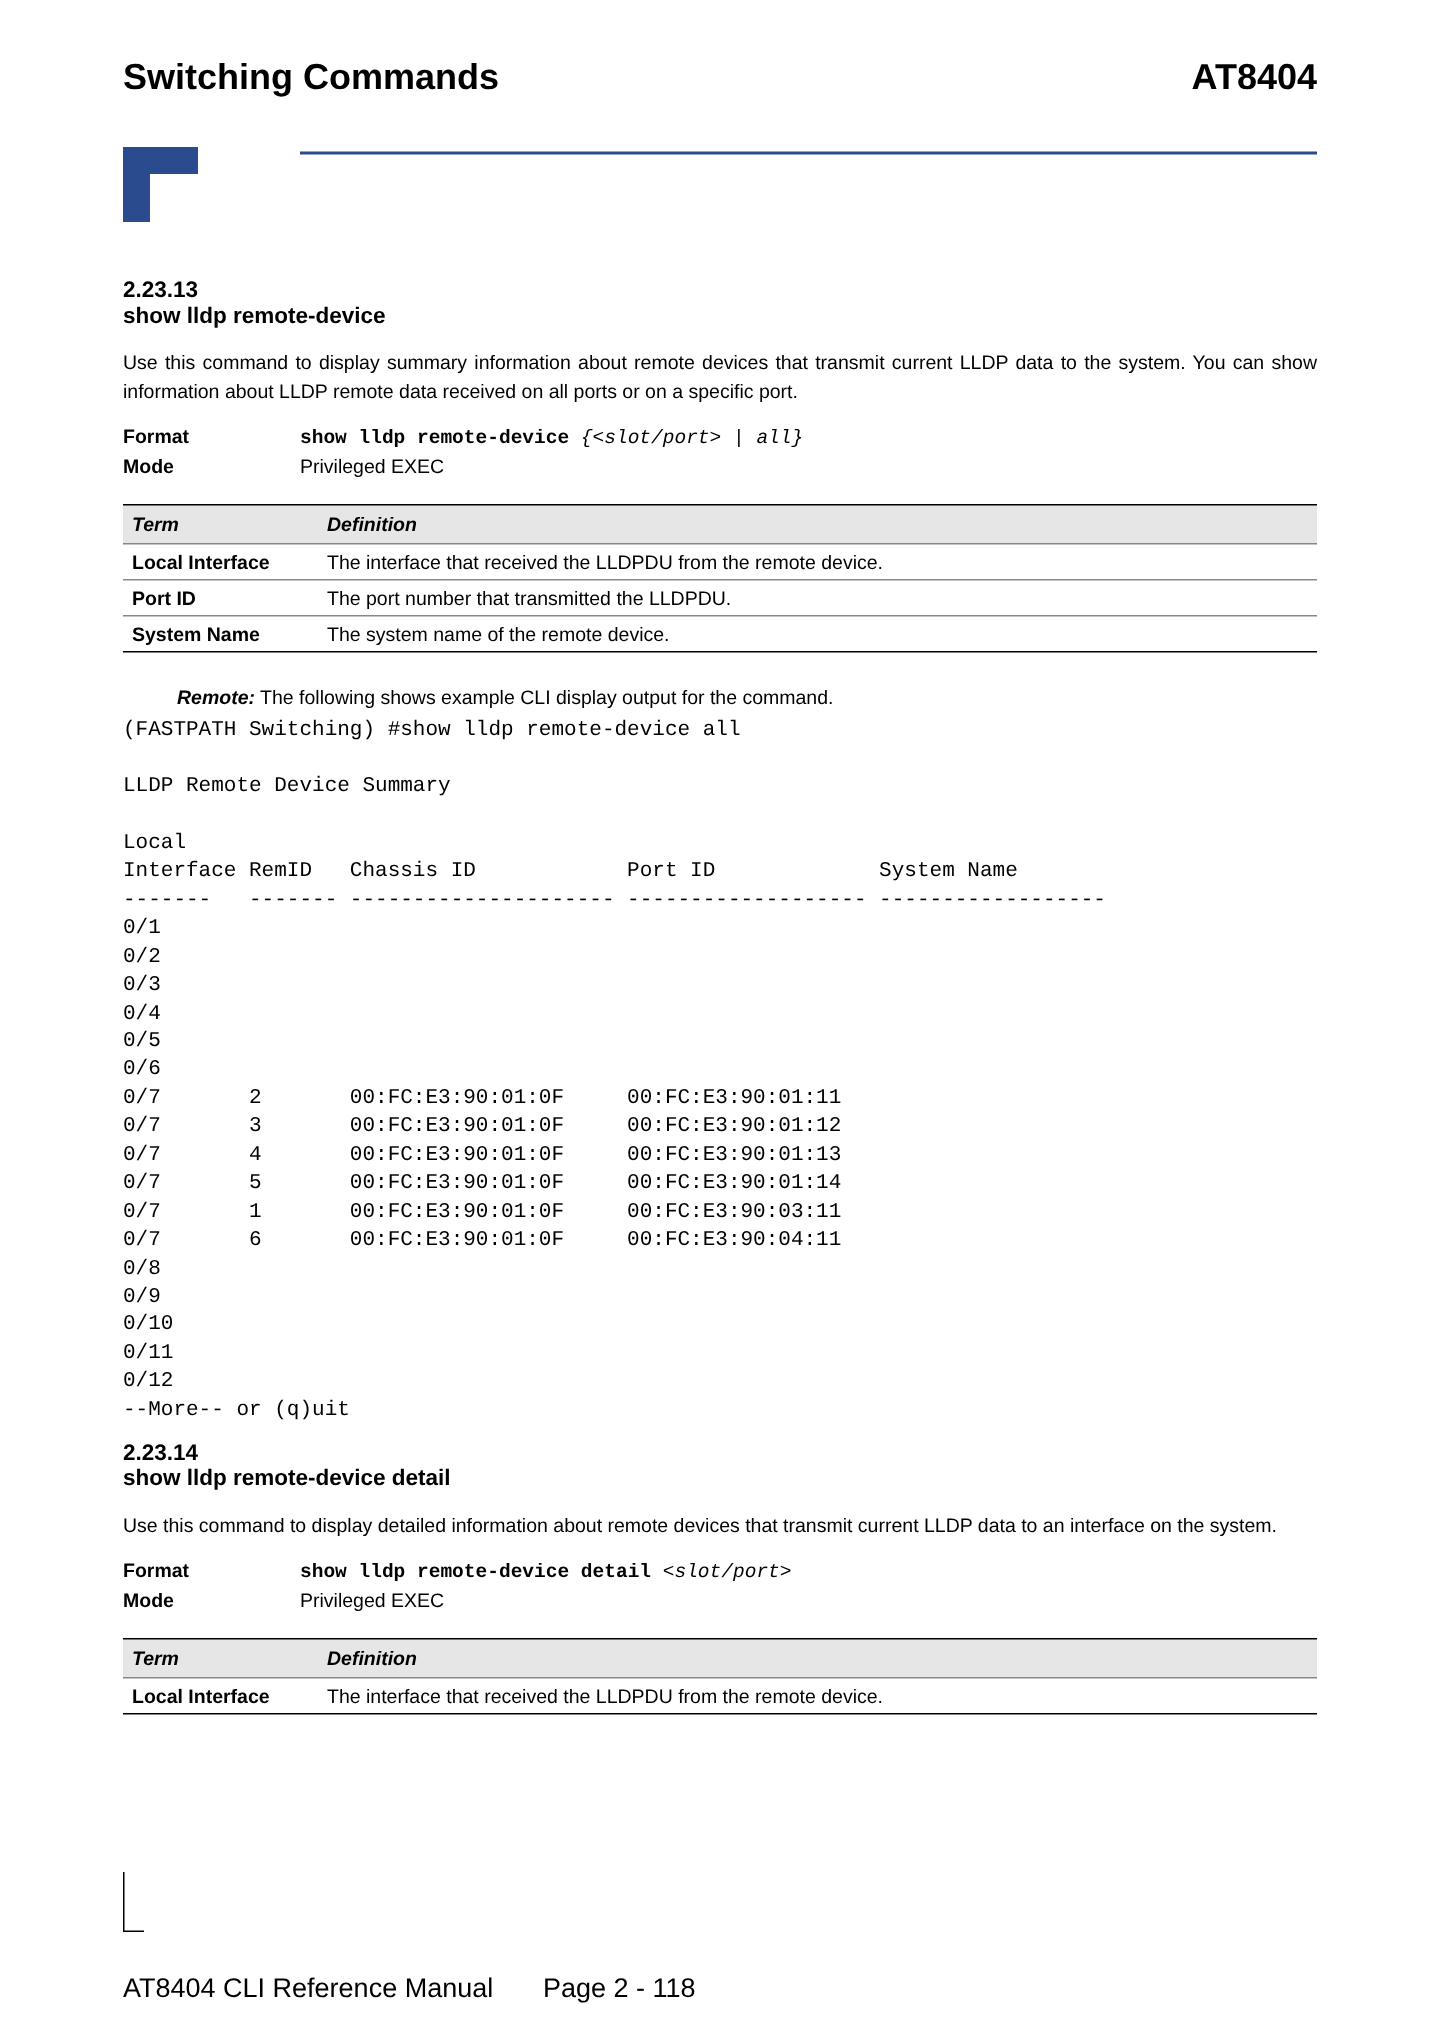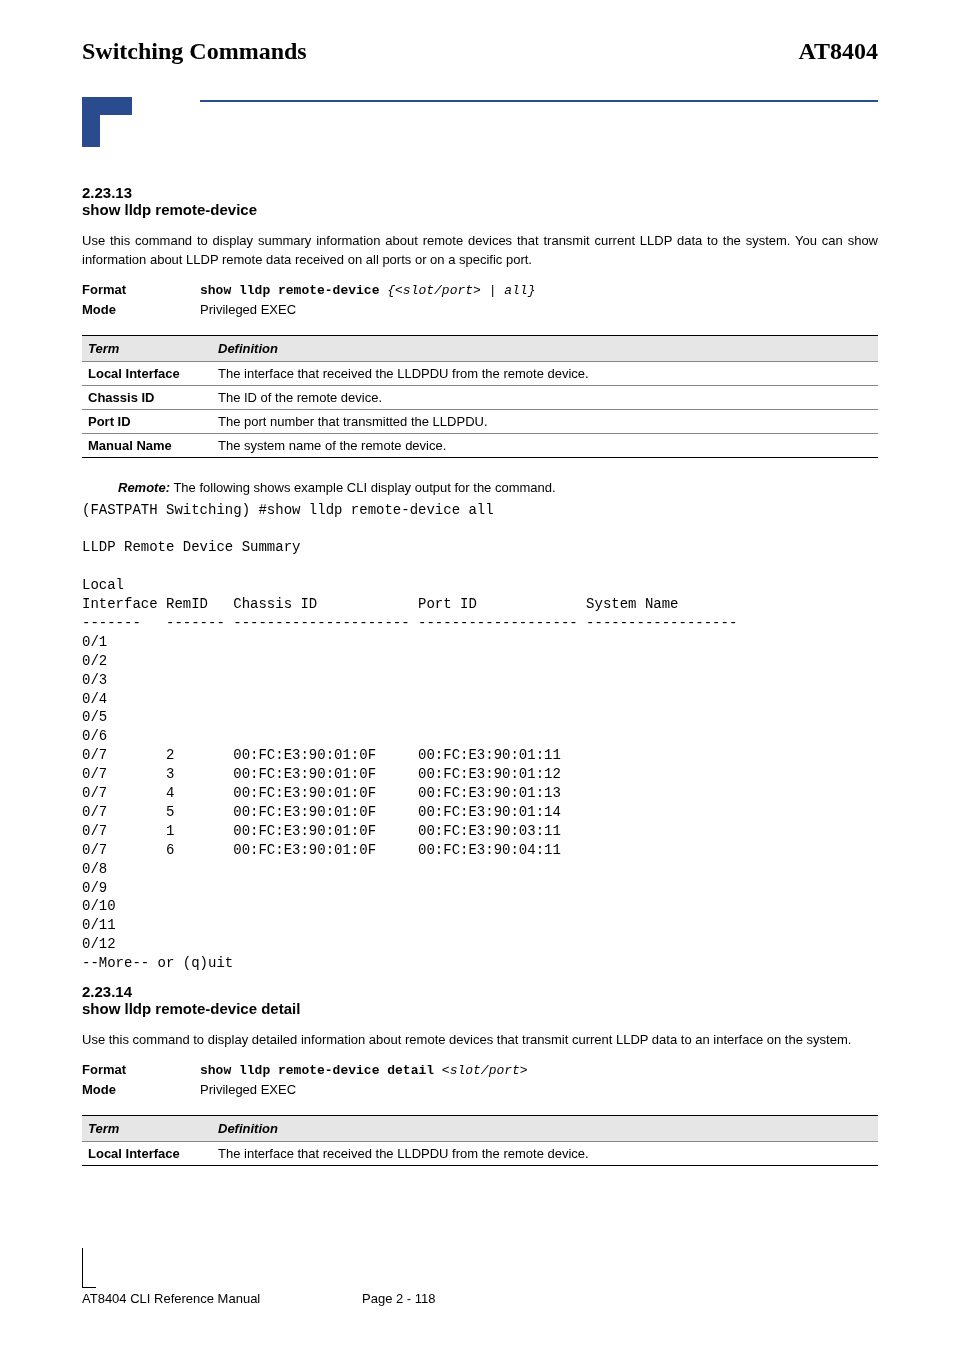--- a/index.html
+++ b/index.html
@@ -11,21 +11,20 @@
     width: 954px;
     height: 1350px;
     position: relative;
     padding: 38px 76px 30px 82px;
   }
   .header {
     display: flex;
     justify-content: space-between;
     align-items: center;
     margin-bottom: 8px;
-    font-family: Liberation Serif, serif;
   }
   .header-left {
     font-size: 24px;
     font-weight: bold;
   }
   .header-right {
     font-size: 24px;
     font-weight: bold;
   }
   .logo-row {
@@ -108,25 +107,25 @@
   .example-label { font-weight: bold; font-style: italic; }
   .cli-block {
     font-family: Liberation Mono, monospace;
     font-size: 14px;
     line-height: 1.35;
     white-space: pre;
     margin-bottom: 10px;
   }
   .footer {
     position: absolute;
-    bottom: 44px;
+    bottom: 14px;
     left: 82px;
     right: 76px;
     display: flex;
-    font-size: 13px;
+    font-size: 18px;
   }
   .footer-left { width: 280px; }
   .corner-mark {
     position: absolute;
     left: 82px;
     bottom: 62px;
     width: 14px;
     height: 26px;
     border-left: 1px solid #000;
     border-bottom: 1px solid #000;
@@ -182,29 +181,25 @@
       <th class="term-col">Term</th>
       <th>Definition</th>
     </tr>
   </thead>
   <tbody>
     <tr>
       <td class="term-col">Local Interface</td>
       <td>The interface that received the LLDPDU from the remote device.</td>
     </tr>
     <tr>
-      <td class="term-col">Chassis ID</td>
-      <td>The ID of the remote device.</td>
-    </tr>
-    <tr>
       <td class="term-col">Port ID</td>
       <td>The port number that transmitted the LLDPDU.</td>
     </tr>
     <tr>
-      <td class="term-col">Manual Name</td>
+      <td class="term-col">System Name</td>
       <td>The system name of the remote device.</td>
     </tr>
   </tbody>
 </table>
 
 <p class="example-line">
   <span class="example-label">Remote:</span><span> The following shows example CLI display output for the command.</span>
 </p>
 
 <div class="cli-block">(FASTPATH Switching) #show lldp remote-device all

